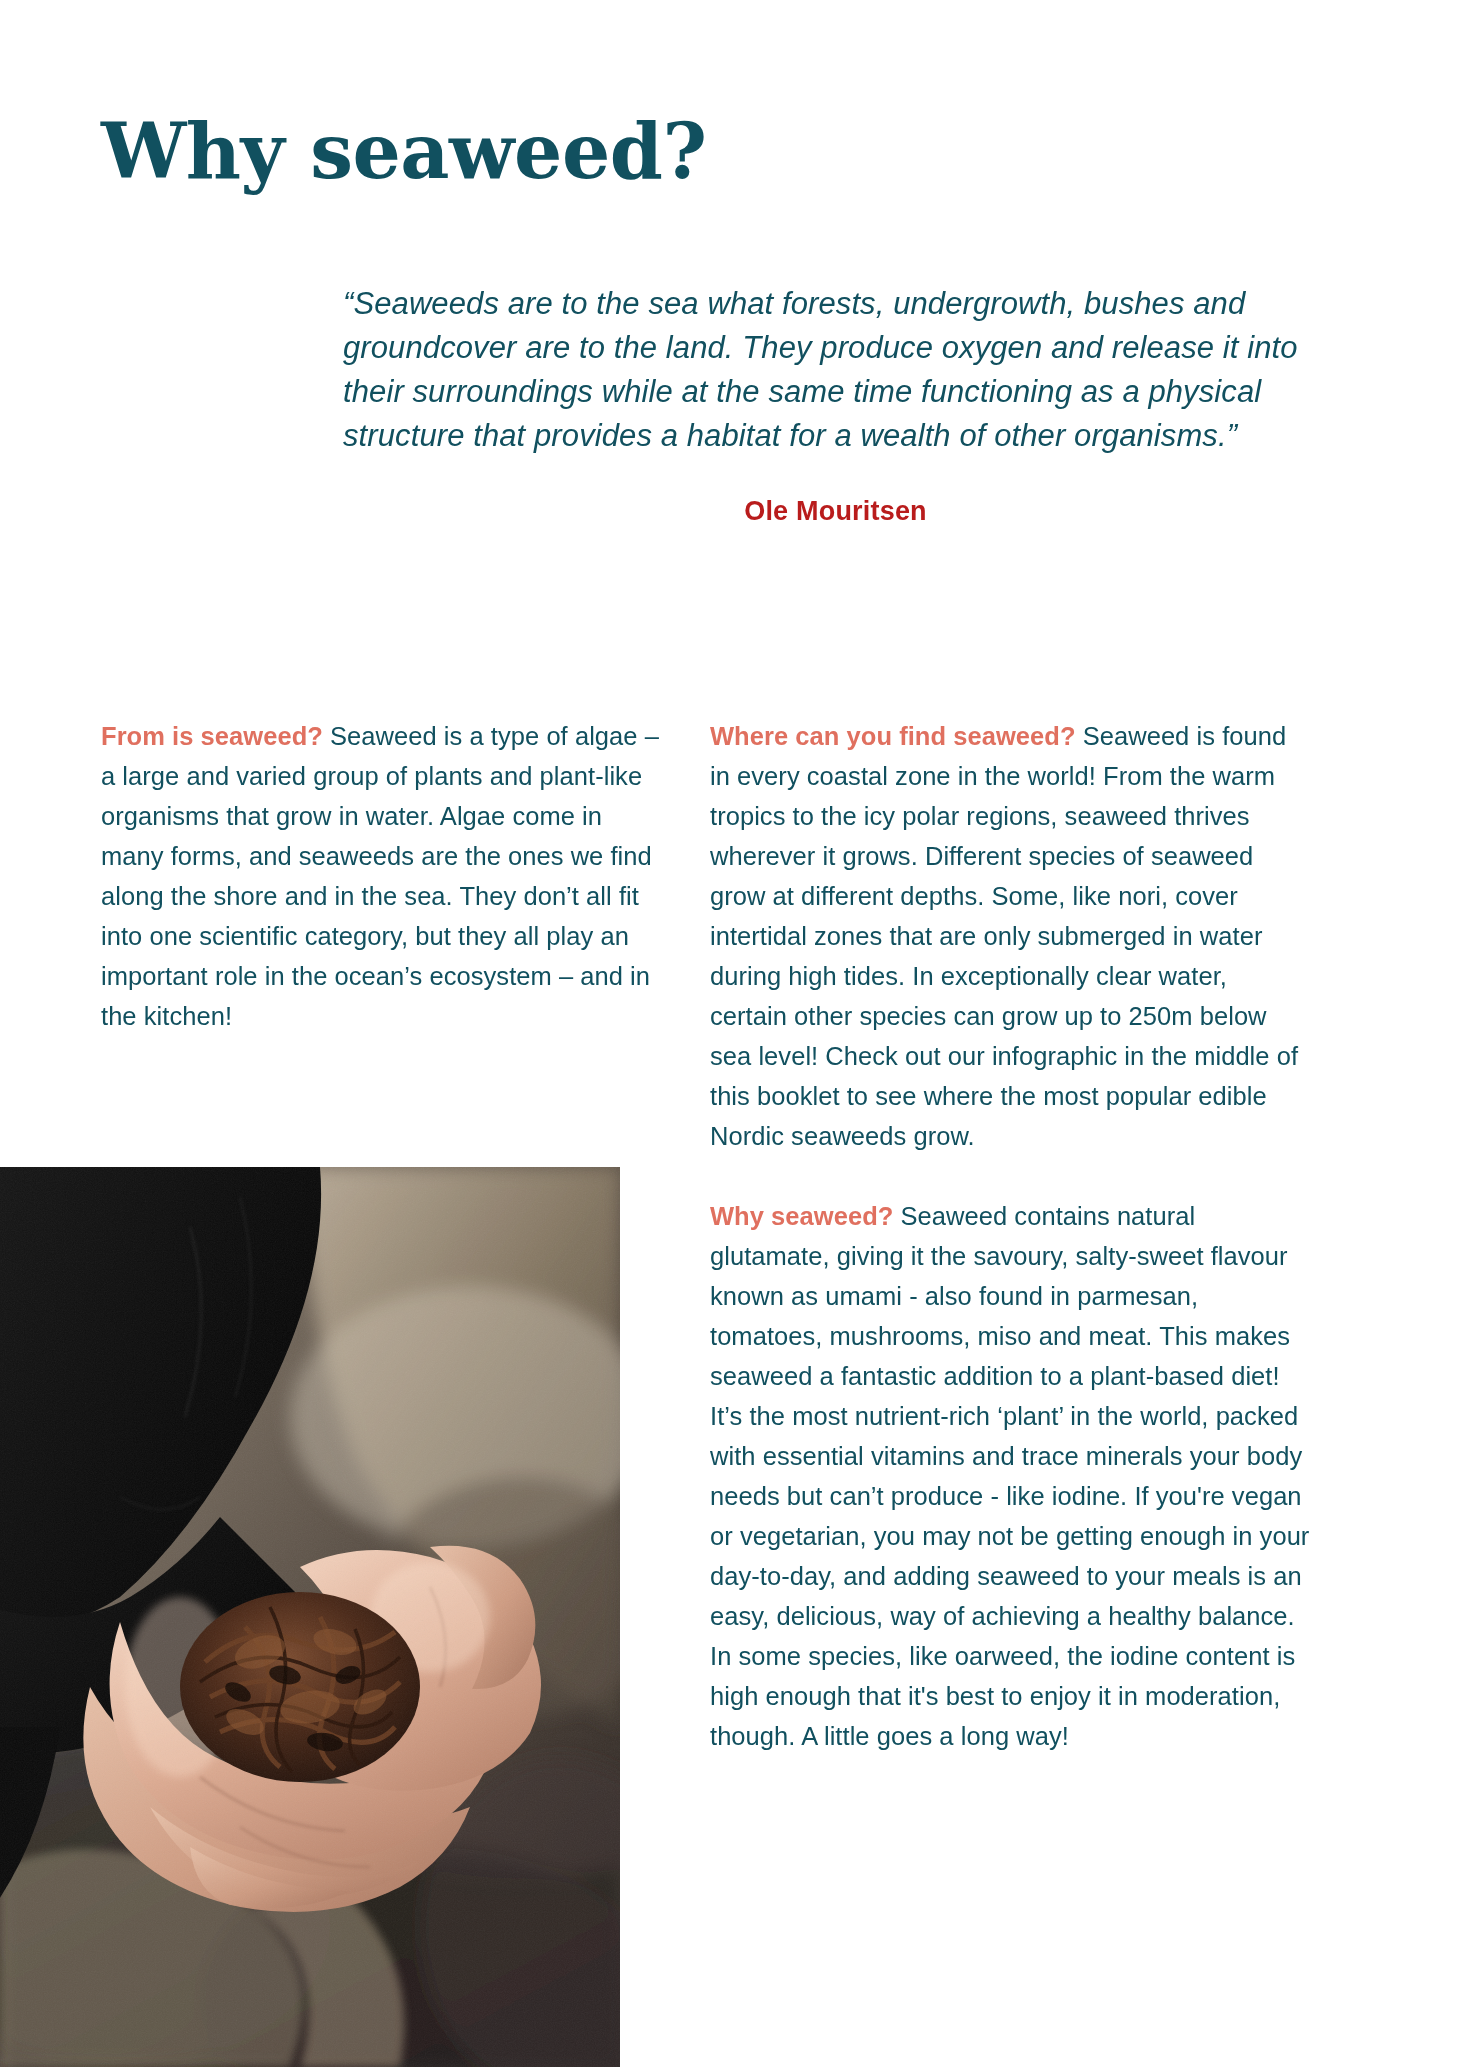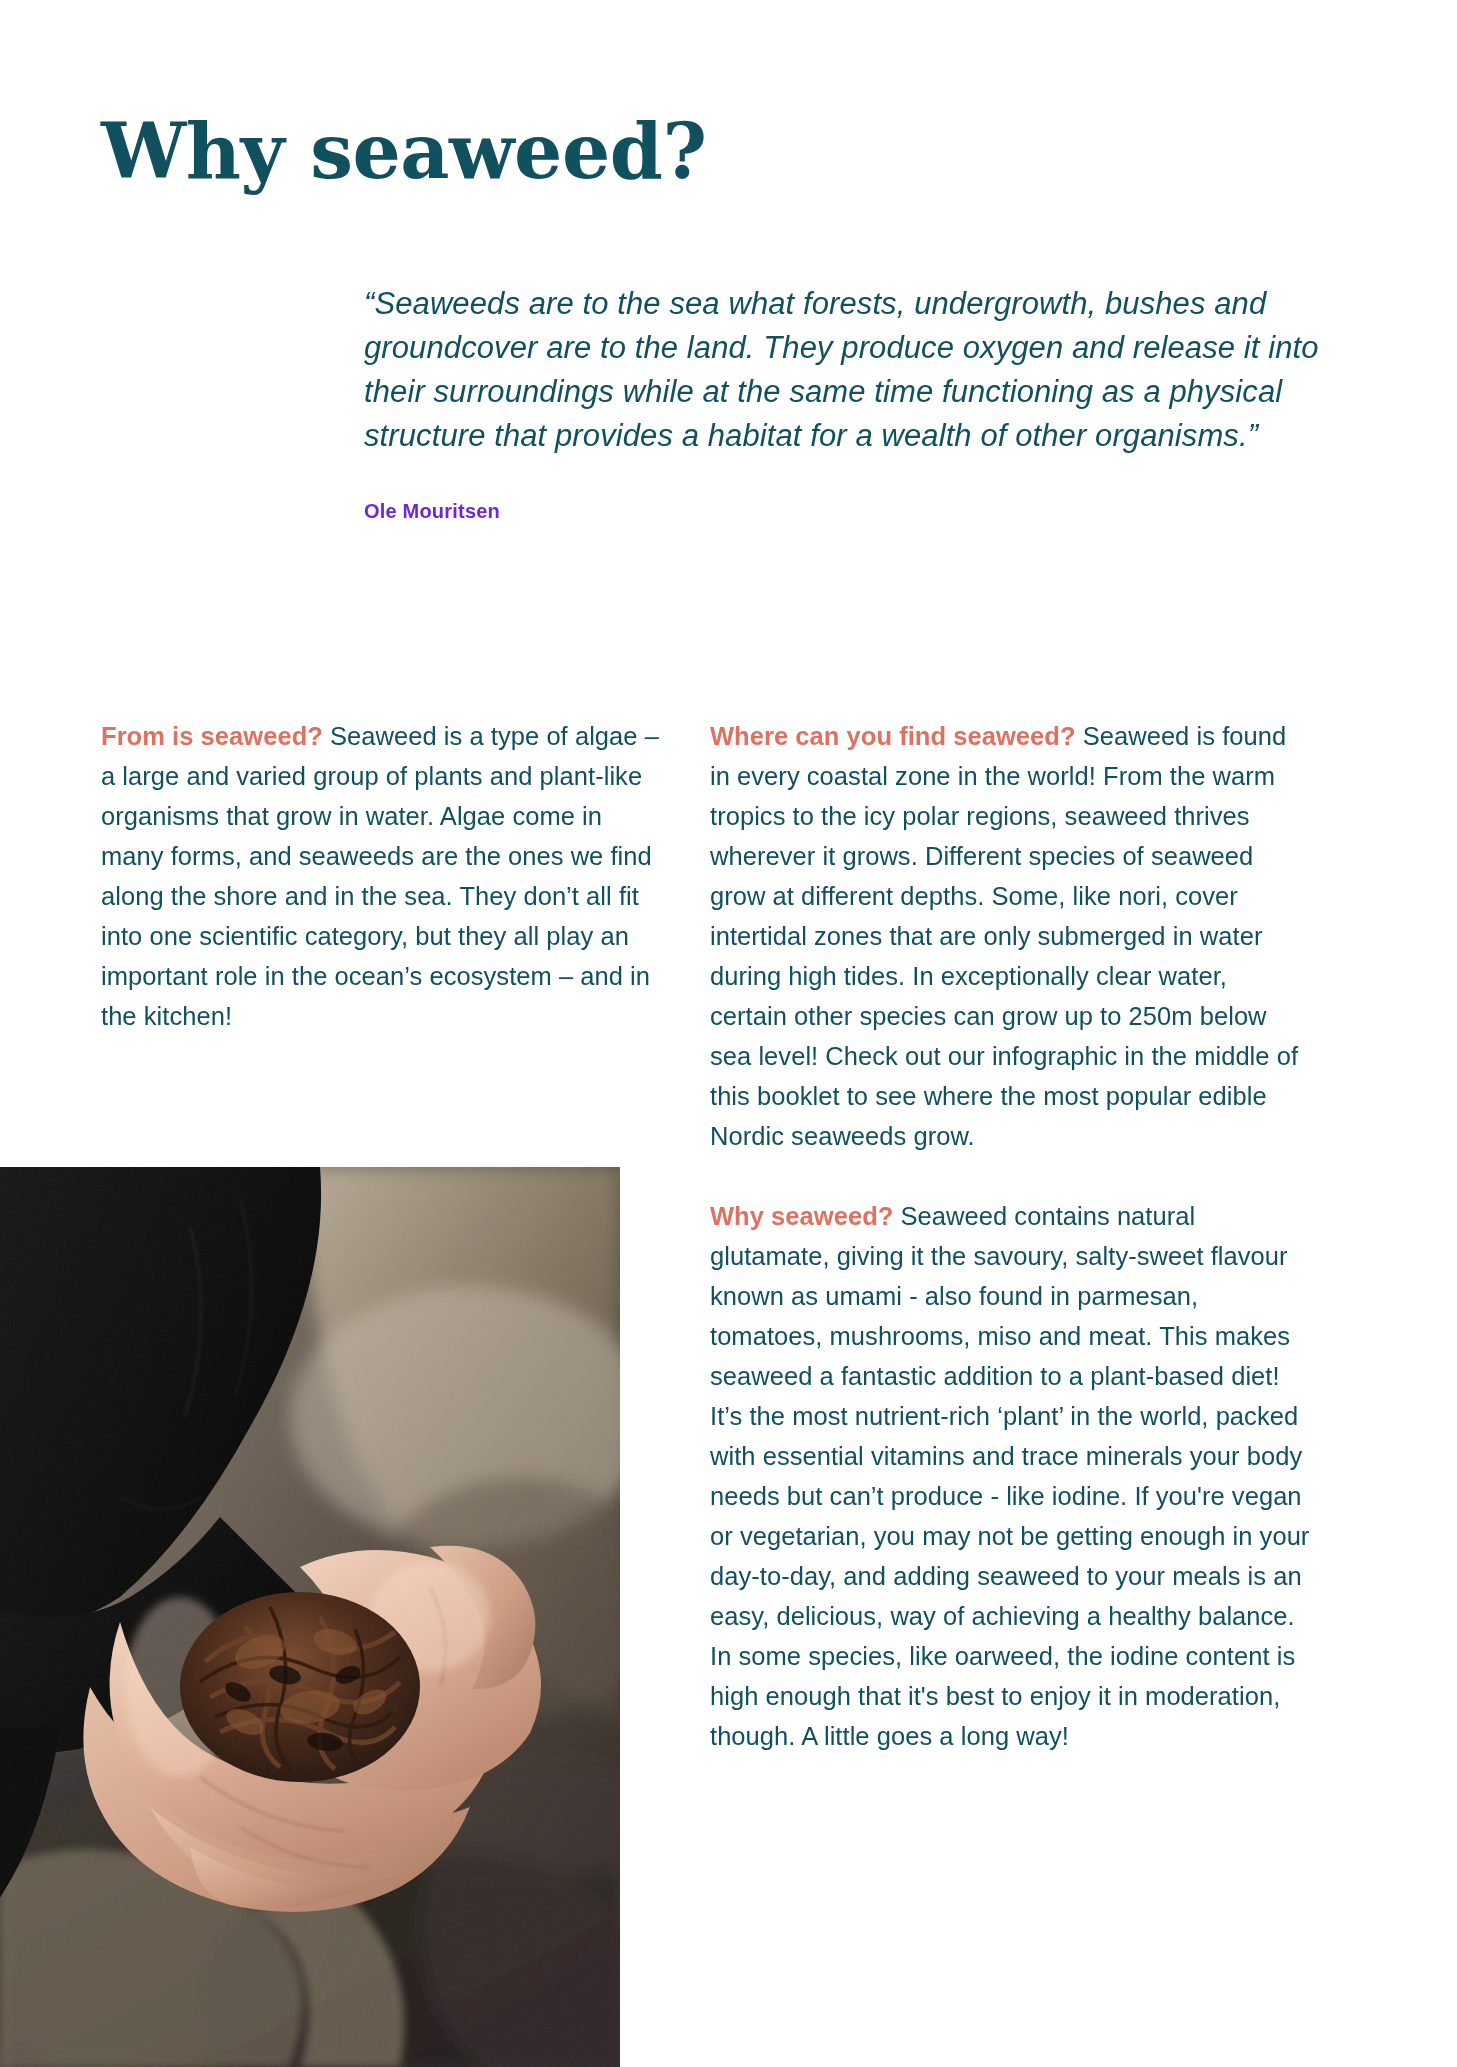--- a/index.html
+++ b/index.html
@@ -33,41 +33,42 @@
     font-size: 76px;
     line-height: 86px;
     letter-spacing: -0.5px;
     color: #11505f;
     white-space: nowrap;
   }
 
   
   .quote-block {
     position: absolute;
-    left: 364px;
+    left: 343px;
     top: 282px;
     width: 985px;
   }
   .quote-text {
     font-family: "Liberation Sans", sans-serif;
     font-style: italic;
     font-weight: 400;
     font-size: 31px;
     line-height: 44px;
     color: #11505f;
     letter-spacing: 0.1px;
   }
   .quote-author {
     margin-top: 38px;
     font-family: "Liberation Sans", sans-serif;
     font-weight: 700;
-    font-size: 20px;
+    font-size: 27px;
     line-height: 30px;
-    color: #6d28d9;
+    color: #b91c1c;
     letter-spacing: 0.2px;
+    text-align: center;
   }
 
   
   .col {
     position: absolute;
     top: 716px;
     font-size: 25.5px;
     line-height: 40px;
     color: #11505f;
     letter-spacing: 0.05px;

